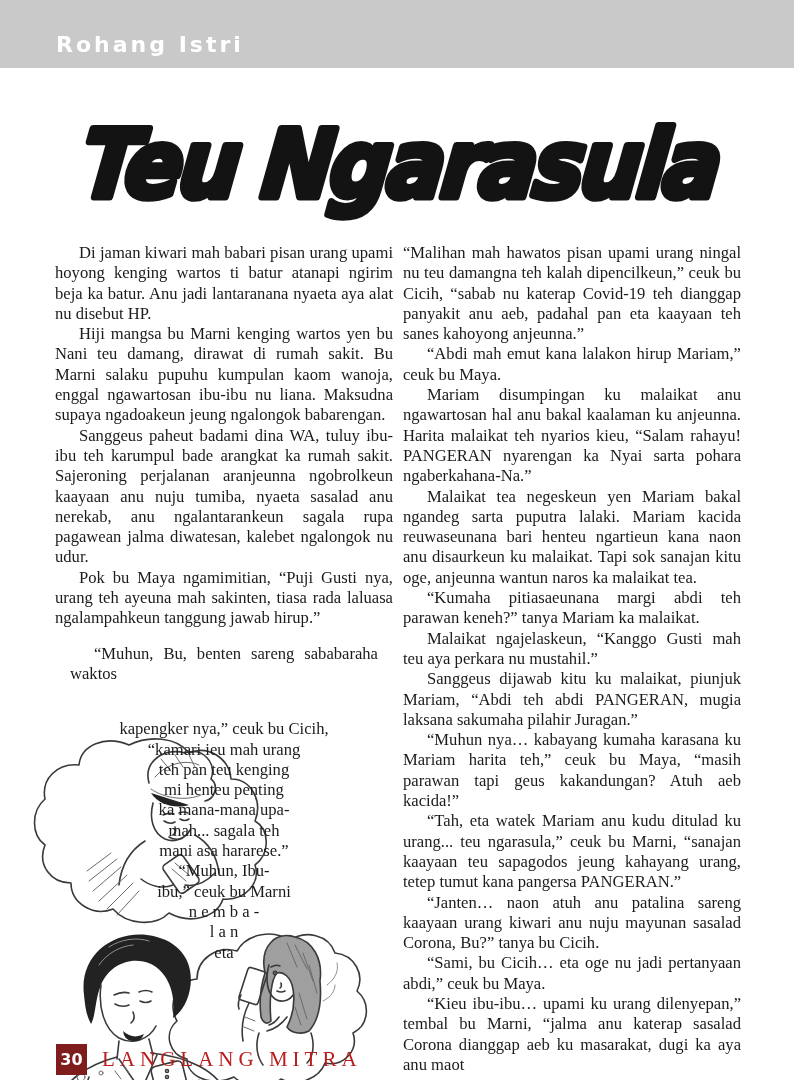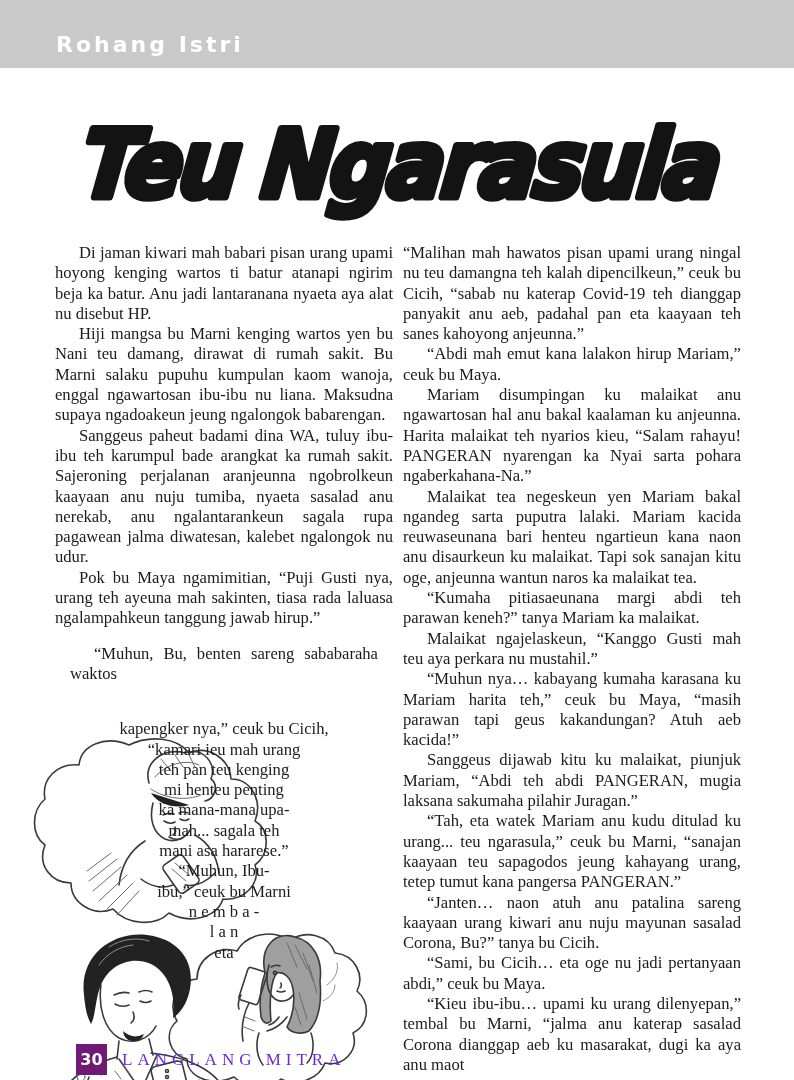--- a/index.html
+++ b/index.html
@@ -40,27 +40,27 @@
   .art .hatch { stroke:#6a6a6a; stroke-width:1; }
   .art .soft { stroke:#8f8f8f; stroke-width:1; }
   .art .dark-fill { fill:#222222; stroke:none; }
   .art .mid-fill { fill:#9f9f9f; stroke:#3a3a3a; }
   
   .footer {
     position:absolute; left:56px; bottom:5px; display:flex; align-items:center;
     gap:15px; z-index:5;
   }
   .pagenum {
-    width:31px; height:31px; background:#701a75; color:#ffffff;
+    width:31px; height:31px; background:#7f1d1d; color:#ffffff;
     font-family:"DejaVu Sans", sans-serif; font-weight:bold; font-size:16px;
-    display:flex; align-items:center; justify-content:center;margin-left:20px;
+    display:flex; align-items:center; justify-content:center;
   }
   .magname {
-    font-family:"Liberation Serif", serif; font-size:17px; letter-spacing:5px;
-    color:#6d28d9;
+    font-family:"Liberation Serif", serif; font-size:21px; letter-spacing:5px;
+    color:#b91c1c;
   }
 </style>
 </head>
 <body>
 
 <div class="band">
   <p class="rubric">Rohang Istri</p>
 </div>
 
 <div class="title-wrap">
@@ -199,22 +199,22 @@
   </div>
 
   <div class="col">
     <div class="paras continuation">
         <p>“Malihan mah hawatos pisan upami urang ningal nu teu damangna teh kalah dipencilkeun,” ceuk bu Cicih, “sabab nu katerap Covid-19 teh dianggap panyakit anu aeb, padahal pan eta kaayaan teh sanes kahoyong anjeunna.”</p>
         <p>“Abdi mah emut kana lalakon hirup Mariam,” ceuk bu Maya.</p>
         <p>Mariam disumpingan ku malaikat anu ngawartosan hal anu bakal kaalaman ku anjeunna. Harita malaikat teh nyarios kieu, “Salam rahayu! PANGERAN nyarengan ka Nyai sarta pohara ngaberkahana-Na.”</p>
         <p>Malaikat tea negeskeun yen Mariam bakal ngandeg sarta puputra lalaki. Mariam kacida reuwaseunana bari henteu ngartieun kana naon anu disaurkeun ku malaikat. Tapi sok sanajan kitu oge, anjeunna wantun naros ka malaikat tea.</p>
         <p>“Kumaha pitiasaeunana margi abdi teh parawan keneh?” tanya Mariam ka malaikat.</p>
         <p>Malaikat ngajelaskeun, “Kanggo Gusti mah teu aya perkara nu mustahil.”</p>
+        <p>Sanggeus dijawab kitu ku malaikat, piunjuk Mariam, “Abdi teh abdi PANGERAN, mugia laksana sakumaha pilahir Juragan.”</p>
         <p>“Muhun nya… kabayang kumaha karasana ku Mariam harita teh,” ceuk bu Maya, “masih parawan tapi geus kakandungan? Atuh aeb kacida!”</p>
-        <p>Sanggeus dijawab kitu ku malaikat, piunjuk Mariam, “Abdi teh abdi PANGERAN, mugia laksana sakumaha pilahir Juragan.”</p>
         <p>“Tah, eta watek Mariam anu kudu ditulad ku urang... teu ngarasula,” ceuk bu Marni, “sanajan kaayaan teu sapagodos jeung kahayang urang, tetep tumut kana pangersa PANGERAN.”</p>
         <p>“Janten… naon atuh anu patalina sareng kaayaan urang kiwari anu nuju mayunan sasalad Corona, Bu?” tanya bu Cicih.</p>
         <p>“Sami, bu Cicih… eta oge nu jadi pertanyaan abdi,” ceuk bu Maya.</p>
         <p>“Kieu ibu-ibu… upami ku urang dilenyepan,” tembal bu Marni, “jalma anu katerap sasalad Corona dianggap aeb ku masarakat, dugi ka aya anu maot</p>
       </div>
   </div>
 </div>
 
 <div class="footer">
   <div class="pagenum">30</div>

